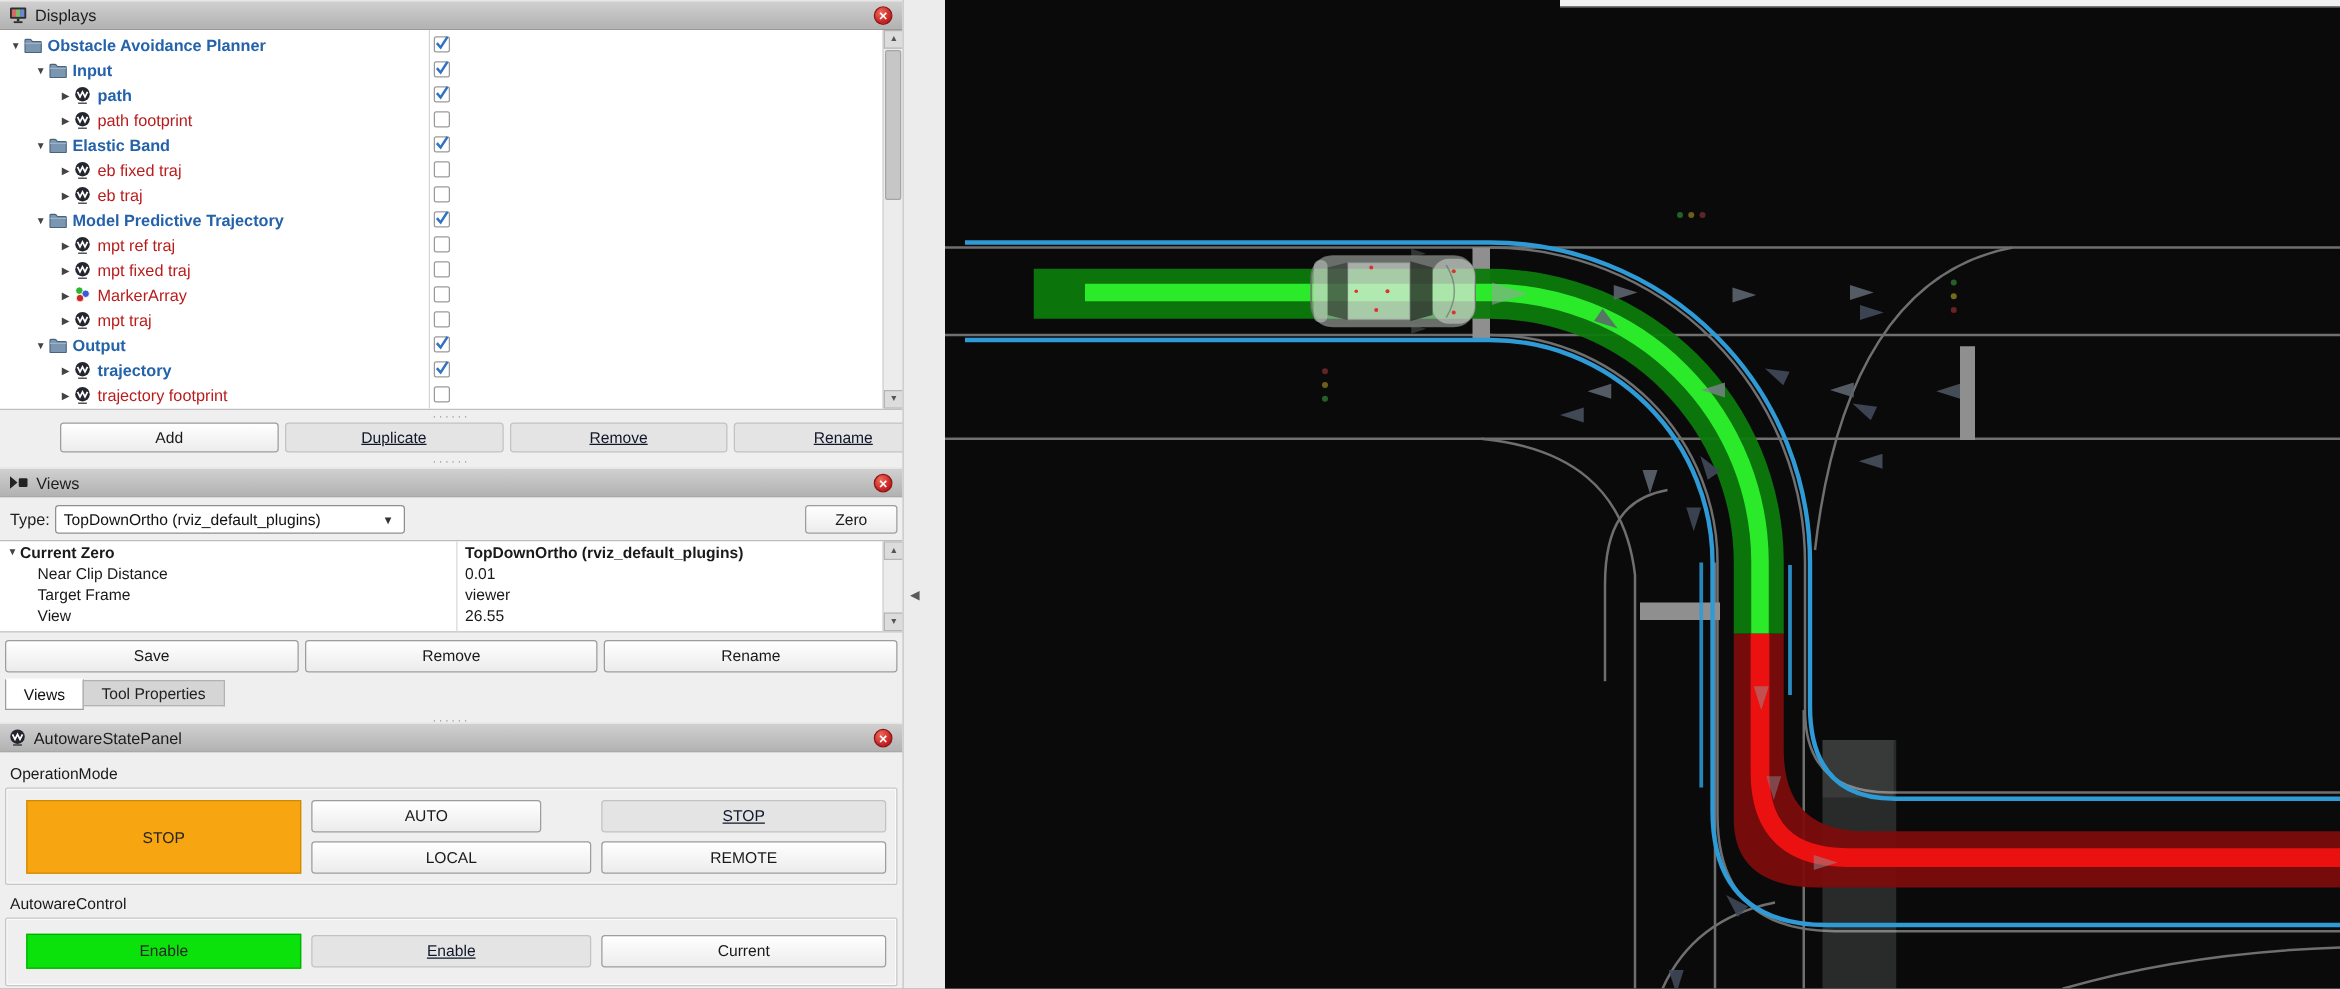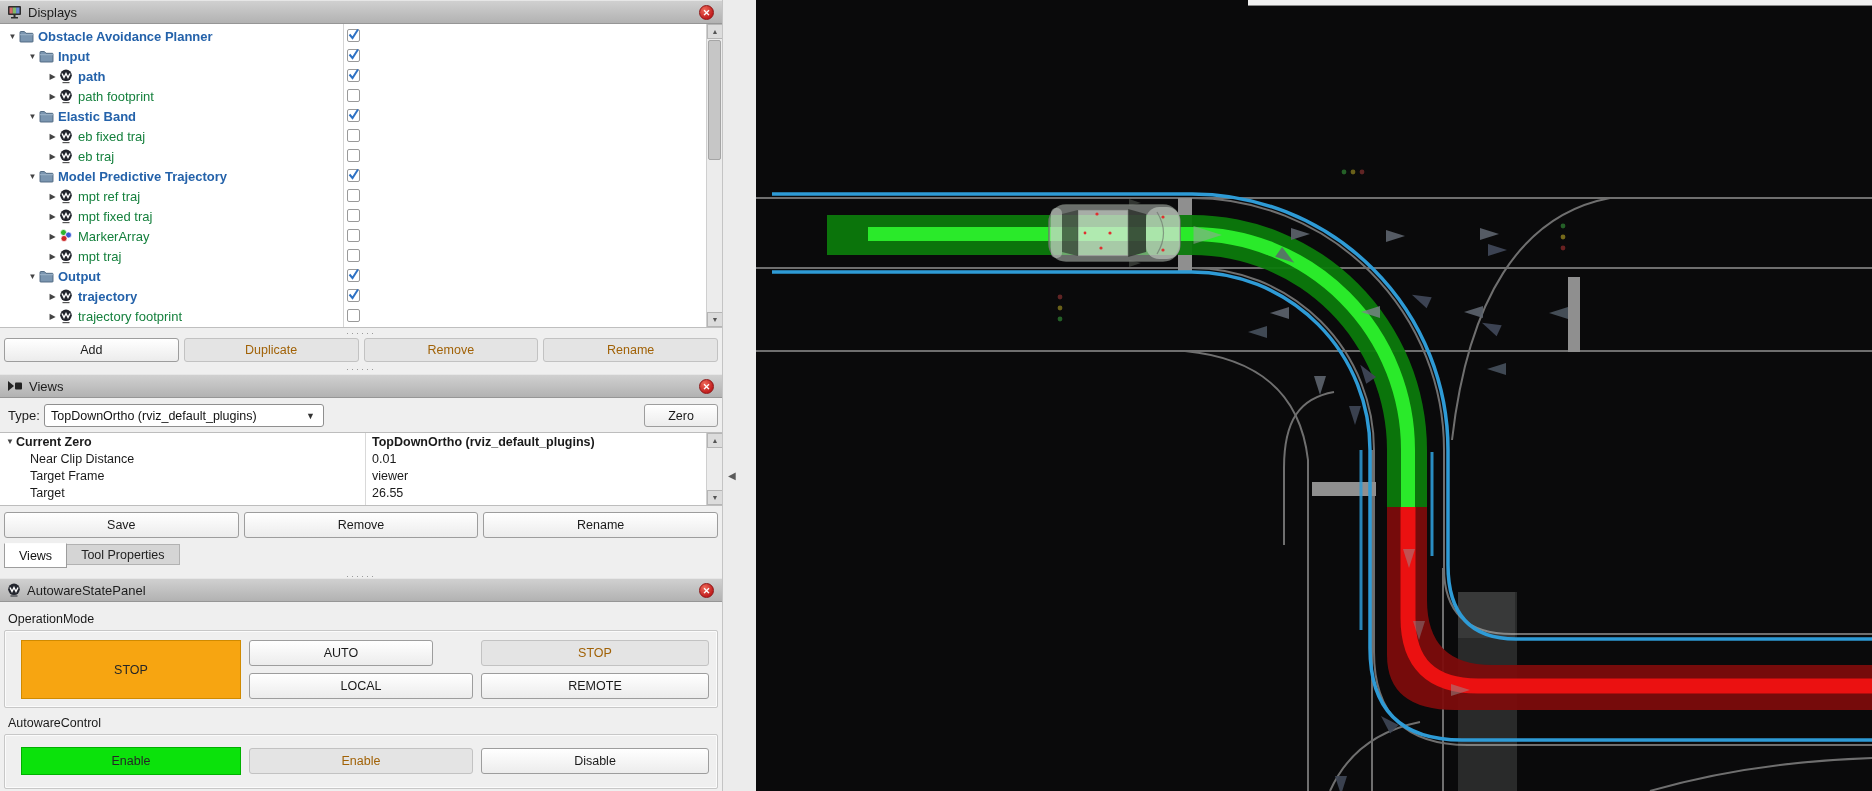--- a/index.html
+++ b/index.html
@@ -13,31 +13,31 @@
     display:flex;align-items:center;box-sizing:border-box;}
   .titlebar .tlabel{font-size:13px;color:#1d1d1d;margin-left:6px;}
   .titlebar .ticon{margin-left:7px;display:flex;align-items:center;}
   .closebtn{position:absolute;right:8px;top:4px;width:15px;height:15px;border-radius:50%;
     background:radial-gradient(circle at 35% 30%,#ef6a5a,#c21f1f 70%);
     border:1px solid #8f1515;color:#fff;font-size:9px;line-height:15px;text-align:center;
     font-weight:bold;box-sizing:border-box;cursor:default;}
   .btn{background:linear-gradient(#ffffff,#ececec);border:1px solid #9d9d9d;border-radius:3px;
     font-size:12.5px;color:#1a1a1a;display:flex;align-items:center;justify-content:center;
     box-sizing:border-box;}
-  .btn.disabled{background:#e4e4e4;border-color:#c2c2c2;color:#a16207;}
+  .btn.disabled{background:#e4e4e4;border-color:#c2c2c2;color:#0f172a;text-decoration:underline;}
   .dots{position:absolute;left:0;width:722px;text-align:center;color:#8f8f8f;
     font-size:9px;letter-spacing:2px;line-height:8px;}
   
   #tree{position:absolute;left:0;top:24px;width:722px;height:304px;background:#ffffff;
     border-bottom:1px solid #bfbfbf;box-sizing:border-box;overflow:hidden;}
   #tree .colsep{position:absolute;left:343px;top:0;width:1px;height:100%;background:#d5d5d5;}
   .trow{position:relative;height:20px;display:flex;align-items:center;}
   .trow .arrow{width:13px;text-align:center;font-size:9px;color:#444;flex:none;}
   .trow .ticn{width:17px;flex:none;display:flex;align-items:center;}
-  .trow .tlbl{font-size:13px;color:#15803d;white-space:nowrap;margin-left:2px;}
+  .trow .tlbl{font-size:13px;color:#b91c1c;white-space:nowrap;margin-left:2px;}
   .trow.active .tlbl{color:#2462aa;font-weight:bold;}
   .cbx{position:absolute;left:347px;top:3px;width:13px;height:13px;background:#fff;
     border:1px solid #9a9a9a;border-radius:2px;box-sizing:border-box;}
   
   .vscroll{position:absolute;right:0;top:0;width:16px;background:#ececec;border-left:1px solid #cfcfcf;box-sizing:border-box;}
   .sbtn{position:absolute;left:0;width:16px;height:15px;background:#dcdcdc;border:1px solid #b5b5b5;
     box-sizing:border-box;color:#555;font-size:7px;text-align:center;line-height:13px;}
   .sthumb{position:absolute;left:1px;width:13px;background:#c6c6c6;border:1px solid #a5a5a5;border-radius:2px;box-sizing:border-box;}
   
   .btnrow{position:absolute;left:4px;width:714px;display:flex;gap:5px;}
@@ -306,21 +306,21 @@
         </div>
       </div>
     <div class="vscroll" style="top:0;height:100%;">
       <div class="sbtn" style="top:0;">▲</div>
       <div class="sthumb" style="top:16px;height:120px;"></div>
       <div class="sbtn" style="bottom:0;">▼</div>
     </div>
   </div>
   <div class="dots" style="top:329px;">······</div>
 
-  <div class="btnrow" style="top:338px;height:24px;" id="display-buttons">
+  <div class="btnrow" style="top:338px;height:24px;margin-left:44px;" id="display-buttons">
       <div class="btn">Add</div>
       <div class="btn disabled">Duplicate</div>
       <div class="btn disabled">Remove</div>
       <div class="btn disabled">Rename</div>
     </div>
   <div class="dots" style="top:365px;">······</div>
 
   <div class="titlebar" style="top:374px;">
     <span class="ticon">
       <svg width="16" height="12" viewBox="0 0 16 12">
@@ -349,21 +349,21 @@
         </div>
         <div class="cvrow child">
           <span class="cvlbl">Near Clip Distance</span>
           <span class="cvval">0.01</span>
         </div>
         <div class="cvrow child">
           <span class="cvlbl">Target Frame</span>
           <span class="cvval">viewer</span>
         </div>
         <div class="cvrow child">
-          <span class="cvlbl">Target</span>
+          <span class="cvlbl">View</span>
           <span class="cvval">26.55</span>
         </div>
       </div>
     <div class="vscroll" style="top:0;height:100%;">
       <div class="sbtn" style="top:0;">▲</div>
       <div class="sbtn" style="bottom:0;">▼</div>
     </div>
   </div>
 
   <div class="btnrow" style="top:512px;height:26px;border-radius:10px;" id="views-buttons">
@@ -394,21 +394,21 @@
       <div class="statusbox" id="om-status" style="left: 16px; top: 9px; width: 220px; height: 59px; background: rgb(247, 165, 17); border: 1px solid rgb(208, 138, 0);">STOP</div>
       <div class="btn modebtn" id="om-auto" style="left:244px;top:9px;width:184px;">AUTO</div>
       <div class="btn modebtn disabled" id="om-stop" style="left:476px;top:9px;width:228px;">STOP</div>
       <div class="btn modebtn" id="om-local" style="left:244px;top:42px;width:224px;">LOCAL</div>
       <div class="btn modebtn" id="om-remote" style="left:476px;top:42px;width:228px;">REMOTE</div>
     </div>
     <span class="grouplabel" style="top:114px;">AutowareControl</span>
     <div class="groupbox" style="top:132px;height:55px;">
       <div class="statusbox" id="ac-status" style="left: 16px; top: 12px; width: 220px; height: 28px; background: rgb(11, 226, 11); border: 1px solid rgb(0, 176, 0);">Enable</div>
       <div class="btn modebtn disabled" style="left:244px;top:13px;width:224px;">Enable</div>
-      <div class="btn modebtn" style="left:476px;top:13px;width:228px;">Disable</div>
+      <div class="btn modebtn" style="left:476px;top:13px;width:228px;">Current</div>
     </div>
   </div>
 
   <div id="divider">
     <span id="collapse-arrow">◀</span>
   </div>
 
   <div id="viz">
     <svg width="1116" height="791" viewBox="756 0 1116 791" style="width:1116px;height:791px;" preserveAspectRatio="none">
       <g transform="translate(0,0)">

